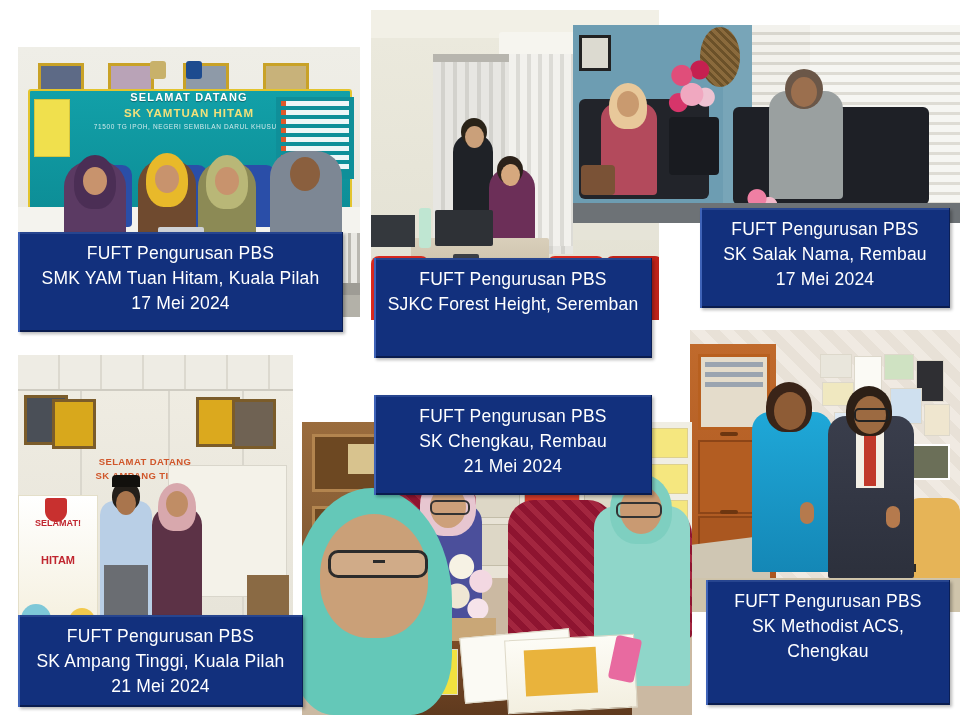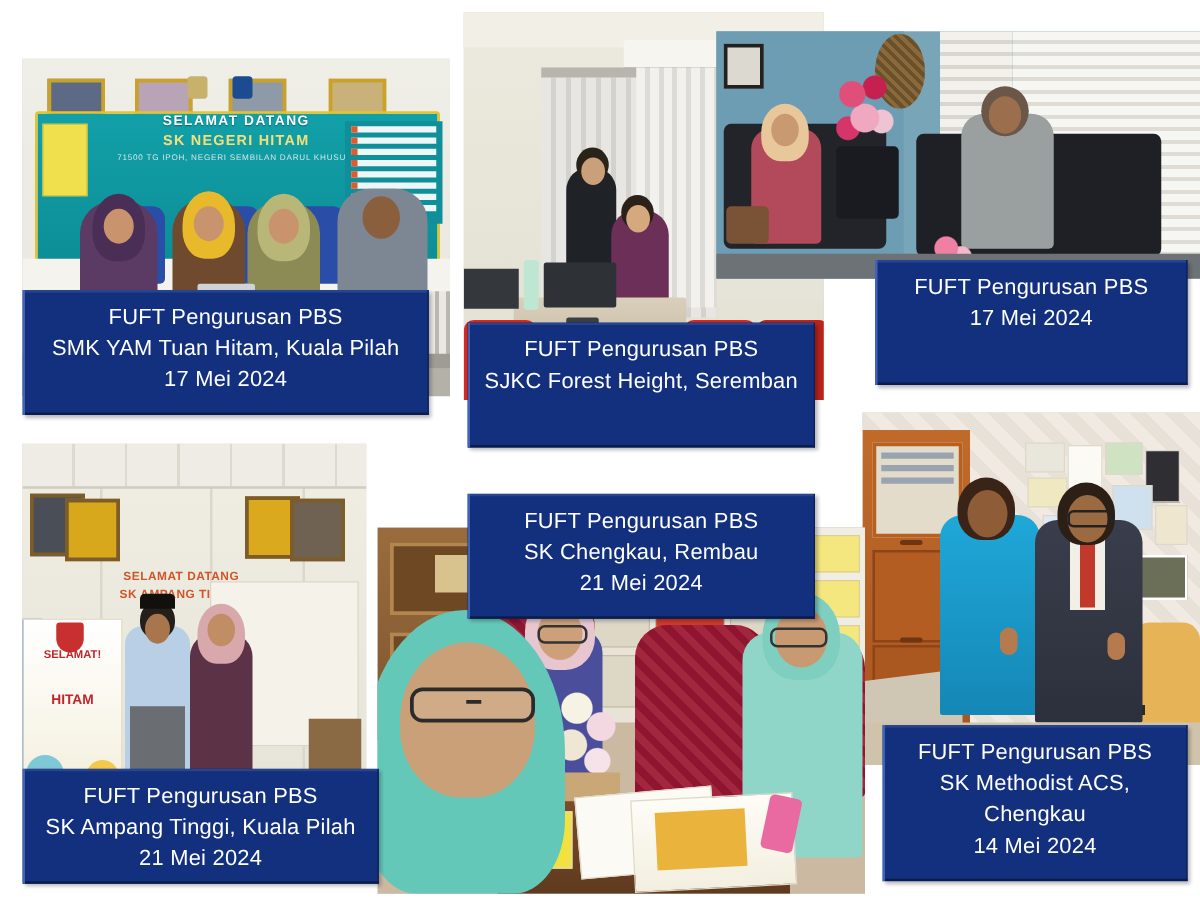--- a/index.html
+++ b/index.html
@@ -358,21 +358,21 @@
   <div class="photo" id="p1">
     <div class="wall"></div>
     <div class="frame f1"></div>
     <div class="frame f2"></div>
     <div class="frame f3"></div>
     <div class="frame f4"></div>
     <div class="banner"></div>
     <div class="crest c1"></div>
     <div class="crest c2"></div>
     <div class="bandtxt">SELAMAT DATANG</div>
-    <div class="bandtxt2">SK NEGERI HITAM</div>
+    <div class="bandtxt2">SK YAMTUAN HITAM</div>
     <div class="bandtxt3">71500 TG IPOH, NEGERI SEMBILAN DARUL KHUSUS.</div>
     <div class="ylwsheet"></div>
     <div class="rack">
         <i></i>
         <i></i>
         <i></i>
         <i></i>
         <i></i>
         <i></i>
         <i></i>
@@ -585,35 +585,35 @@
     <span class="ln">17 Mei 2024</span>
   </div>
 
   <div class="caption" id="cap2" style="left:374px;top:258px;width:278px;height:100px;">
     <span class="ln">FUFT Pengurusan PBS</span>
     <span class="ln">SJKC Forest Height, Seremban</span>
   </div>
 
   <div class="caption" id="cap3" style="left:700px;top:208px;width:250px;height:100px;">
     <span class="ln">FUFT Pengurusan PBS</span>
+    <span class="ln">SK Salak Nama, Rembau</span>
     <span class="ln">17 Mei 2024</span>
   </div>
 
   <div class="caption" id="cap4" style="left:18px;top:615px;width:285px;height:92px;">
     <span class="ln">FUFT Pengurusan PBS</span>
     <span class="ln">SK Ampang Tinggi, Kuala Pilah</span>
     <span class="ln">21 Mei 2024</span>
   </div>
 
   <div class="caption" id="cap5" style="left:374px;top:395px;width:278px;height:100px;">
     <span class="ln">FUFT Pengurusan PBS</span>
     <span class="ln">SK Chengkau, Rembau</span>
     <span class="ln">21 Mei 2024</span>
   </div>
 
   <div class="caption" id="cap6" style="left:706px;top:580px;width:244px;height:125px;">
     <span class="ln">FUFT Pengurusan PBS</span>
     <span class="ln">SK Methodist ACS,</span>
     <span class="ln">Chengkau</span>
-    <span class="ln">14 Mei 2024</span>
   </div>
 
 </div>
 
 </body></html>

